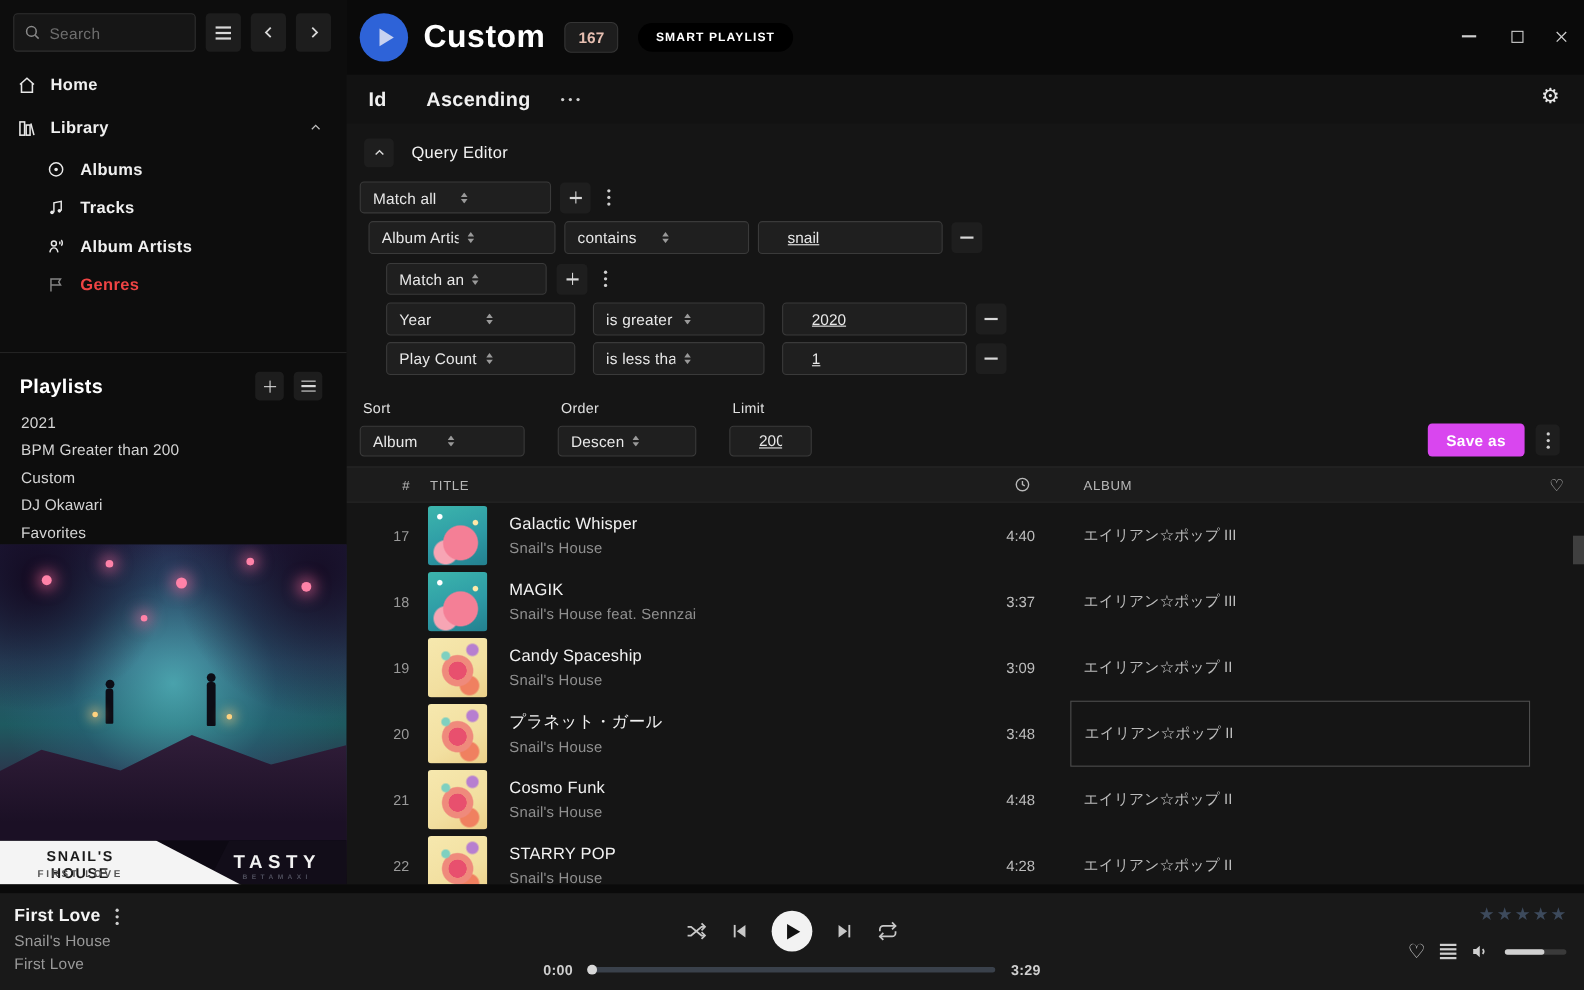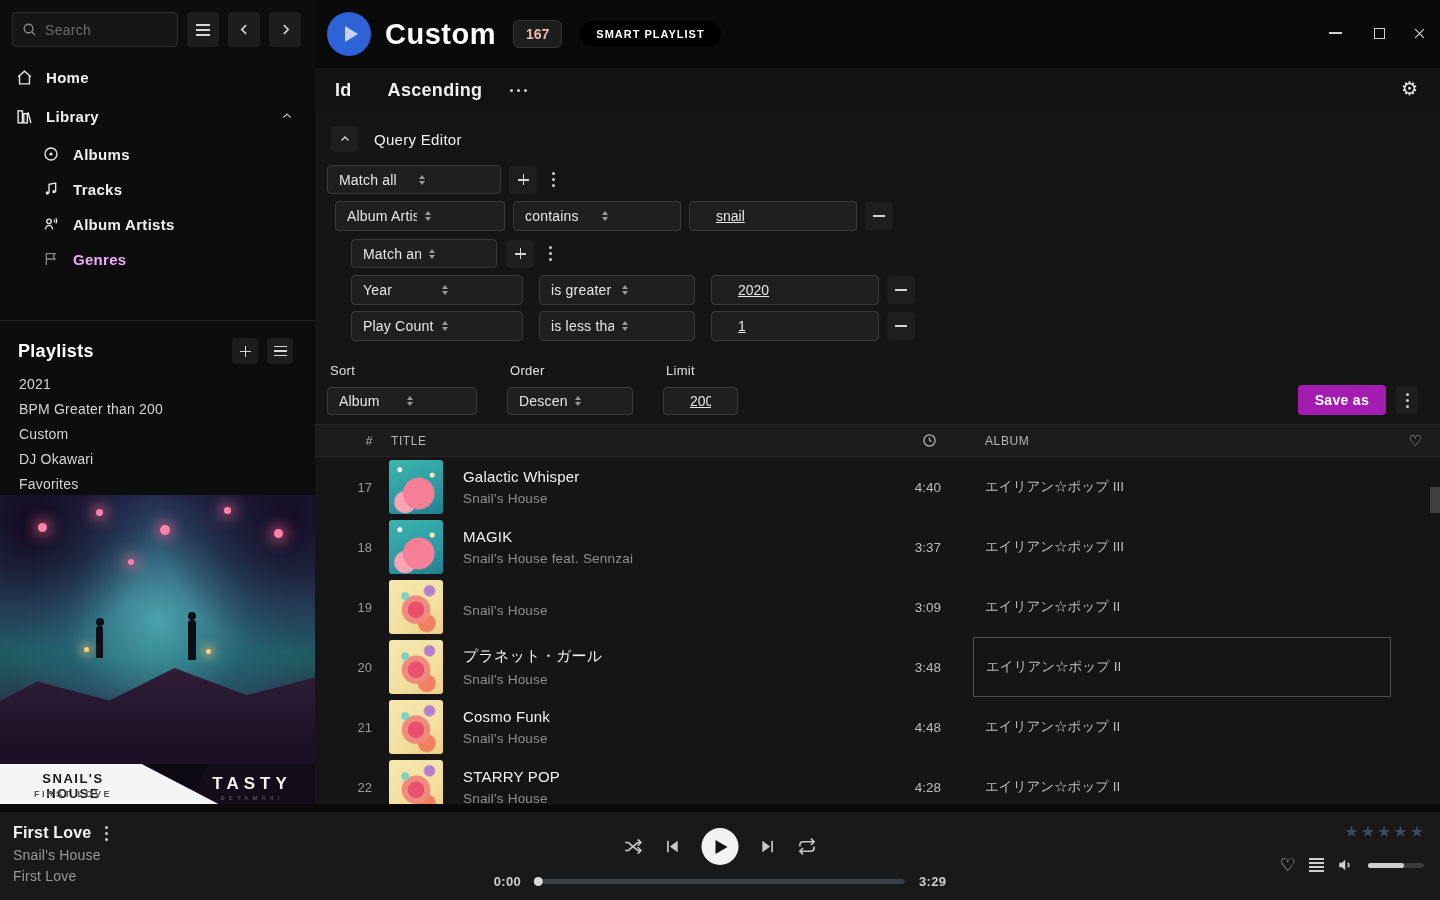--- a/index.html
+++ b/index.html
@@ -16,21 +16,21 @@
   .search-box input::placeholder { color:#6e6e6e; letter-spacing:.3px; }
   .search-box svg { position:absolute; left:10px; top:10px; }
   .sq-btn { width:32px; height:35px; background:#1d1d1d; border-radius:4px; display:flex; align-items:center; justify-content:center; cursor:pointer; }
   .burger { display:flex; flex-direction:column; gap:3px; }
   .burger i { display:block; width:14px; height:2px; background:#d8d8d8; }
 
   .nav-item { position:absolute; left:0; width:100%; height:30px; display:flex; align-items:center; padding-left:16px; gap:13px;
     color:#f0f0f0; font-weight:bold; font-size:15px; letter-spacing:.3px; cursor:pointer; }
   .lib-sub { position:absolute; left:0; width:100%; height:28px; display:flex; align-items:center; padding-left:43px; gap:14px;
     color:#f0f0f0; font-weight:bold; font-size:15px; letter-spacing:.3px; cursor:pointer; }
-  .lib-sub.dim { color:#f0abfc; }
+  .lib-sub.dim { color:#ef4444; }
   .lib-sub.dim svg { opacity:.55; }
   .chev-right { position:absolute; right:22px; }
 
   #divider { position:absolute; left:0; top:320px; width:315px; height:1px; background:#232323; }
 
   .pl-head { position:absolute; left:0; top:338px; width:100%; display:flex; align-items:center; padding:0 22px 0 18px; }
   .pl-title { color:#fff; font-size:18px; font-weight:bold; letter-spacing:.3px; flex:1; }
   .pl-btn { width:26px; height:26px; background:#1d1d1d; border-radius:4px; display:flex; align-items:center; justify-content:center; margin-left:9px; cursor:pointer; }
   .plus-icon { position:relative; width:11px; height:11px; }
   .plus-icon:before, .plus-icon:after { content:""; position:absolute; background:#d8d8d8; }
@@ -96,21 +96,21 @@
     padding:0 26px; outline:none; font-family:"Liberation Sans",sans-serif;text-decoration:underline; }
   .icon-btn { width:28px; height:28px; background:#1e1e1e; border-radius:4px; display:flex; align-items:center; justify-content:center; cursor:pointer; }
   .vdots { display:flex; flex-direction:column; gap:3px; cursor:pointer; }
   .vdots i { width:3px; height:3px; border-radius:50%; background:#cfcfcf; }
   .minus-i { display:block; width:12px; height:1.8px; background:#d8d8d8; }
 
   .sort-row { display:flex; margin-top:22px; position:relative; }
   .fld { margin-right:30px; }
   .fld-label { color:#e0e0e0; font-size:13px; letter-spacing:.3px; margin-bottom:9px; margin-left:3px; }
   .save-wrap { position:absolute; right:10px; bottom:0; display:flex; align-items:center; gap:10px; }
-  .save-btn { background:#a21caf; border:none; border-radius:4px; color:#fff; font-size:14px; font-weight:bold; letter-spacing:.3px;
+  .save-btn { background:#d946ef; border:none; border-radius:4px; color:#fff; font-size:14px; font-weight:bold; letter-spacing:.3px;
     padding:7px 17px; cursor:pointer; font-family:"Liberation Sans",sans-serif; }
   .dots-btn { width:22px; height:28px; background:#1e1e1e; border-radius:4px; display:flex; align-items:center; justify-content:center; cursor:pointer; }
 
   
   .tgrid { display:grid; grid-template-columns:74px 64px 1fr 84px 32px 418px 49px; align-items:center; }
   #thead { position:absolute; left:0; top:424px; width:100%; height:33px; background:#1c1c1c; border-top:1px solid #262626; border-bottom:1px solid #262626;
     color:#b8b8b8; font-size:12px; letter-spacing:.6px; }
   #thead .h-num { text-align:right; padding-right:16px; }
   #thead .h-title { grid-column:2/4; padding-left:2px; }
   #thead .h-time { display:flex; justify-content:flex-end; padding-right:4px; }
@@ -519,20 +519,21 @@
           <span></span>
         <div class="c-album">
             <span>エイリアン☆ポップ III</span>
           </div>
           <span></span>
       </div>
       <div class="trow tgrid">
         <span class="c-num">19</span>
         <div class="thumb cream"></div>
         <div class="c-title">
+            <div class="t-name">Candy Spaceship</div>
             <div class="t-artist">Snail's House</div>
           </div>
         <span class="c-time">3:09</span>
           <span></span>
         <div class="c-album">
             <span>エイリアン☆ポップ II</span>
           </div>
           <span></span>
       </div>
       <div class="trow tgrid">

